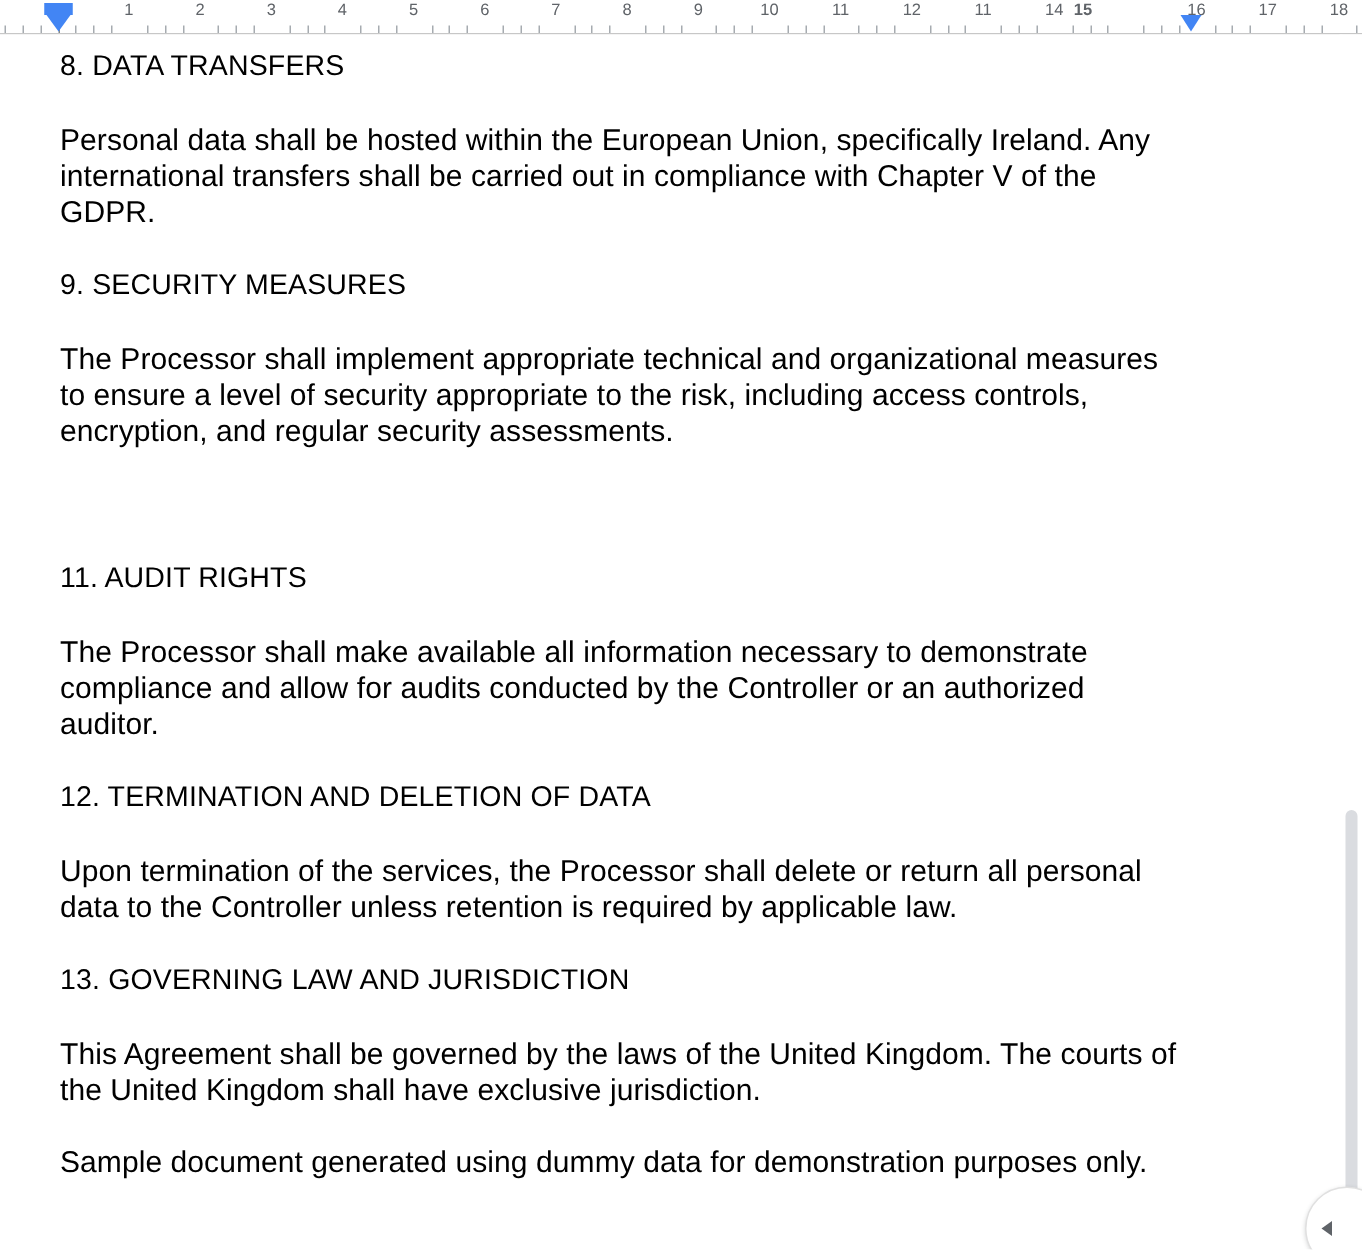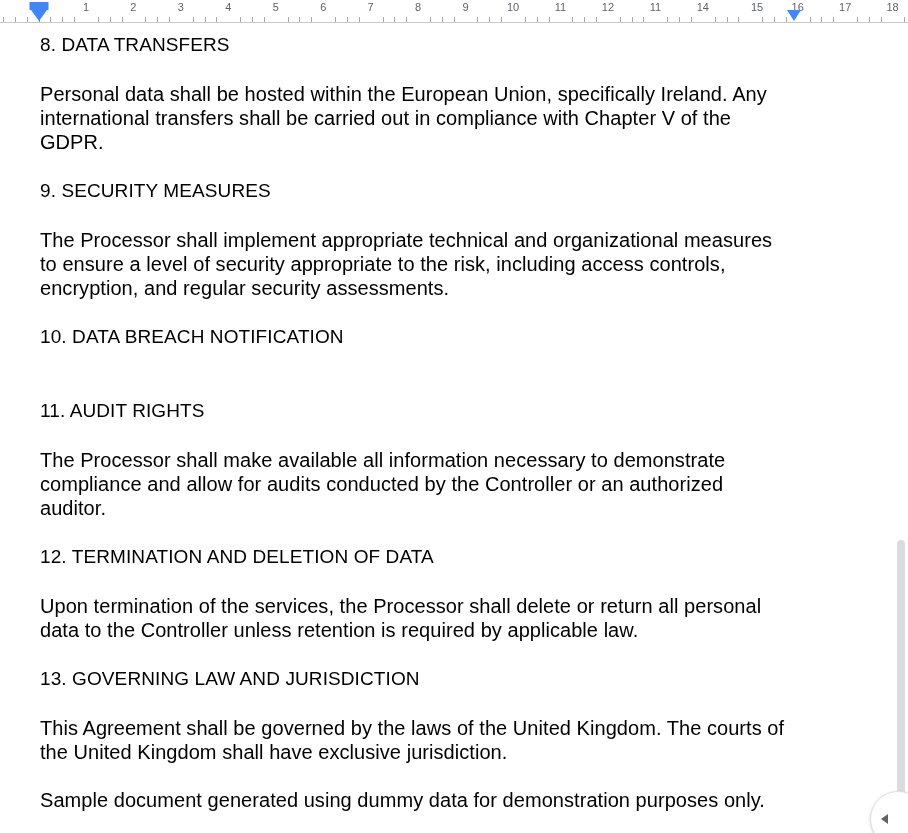--- a/index.html
+++ b/index.html
@@ -281,42 +281,41 @@
         <div class="ruler-num" style="left: 275.75px;">5</div>
         <div class="ruler-num" style="left: 323.2px;">6</div>
         <div class="ruler-num" style="left: 370.65px;">7</div>
         <div class="ruler-num" style="left: 418.1px;">8</div>
         <div class="ruler-num" style="left: 465.55px;">9</div>
         <div class="ruler-num" style="left: 513px;">10</div>
         <div class="ruler-num" style="left: 560.45px;">11</div>
         <div class="ruler-num" style="left: 607.9px;">12</div>
         <div class="ruler-num" style="left: 655.35px;">11</div>
         <div class="ruler-num" style="left: 702.8px; text-align: center;">14</div>
-        <div class="ruler-num" style="left: 757px;">15</div>
+        <div class="ruler-num" style="left: 722px; font-weight: bold;">15</div>
         <div class="ruler-num" style="left: 797.7px;">16</div>
         <div class="ruler-num" style="left: 845.15px;">17</div>
         <div class="ruler-num" style="left: 892.6px;">18</div>
       </div>
     <div class="first-line-bar" id="flBar" style="left: 38.5px;"></div>
     <div class="left-indent-tri" id="liTri" style="left: 38.5px;"></div>
     <div class="right-indent-tri" id="riTri" style="left: 794.38px;"></div>
   </div>
 
   <div class="doc-scroll">
     <div class="page">
       <div class="page-inner" id="doc-body">
           <h2 class="sec-heading blk">8. DATA TRANSFERS</h2>
           <div class="gap-after-heading"></div>
           <p class="sec-body blk">Personal data shall be hosted within the European Union, specifically Ireland. Any international transfers shall be carried out in compliance with Chapter V of the GDPR.</p>
           <div class="gap-after-body"></div>
           <h2 class="sec-heading blk">9. SECURITY MEASURES</h2>
           <div class="gap-after-heading"></div>
           <p class="sec-body blk">The Processor shall implement appropriate technical and organizational measures to ensure a level of security appropriate to the risk, including access controls, encryption, and regular security assessments.</p>
           <div class="gap-after-body"></div>
-          <h2 class="sec-heading blk">10. DATA BREACH NOTIFICATION</h2>
           <div class="gap-after-heading"></div>
           <div class="gap-after-body"></div>
           <h2 class="sec-heading blk">11. AUDIT RIGHTS</h2>
           <div class="gap-after-heading"></div>
           <p class="sec-body blk">The Processor shall make available all information necessary to demonstrate compliance and allow for audits conducted by the Controller or an authorized auditor.</p>
           <div class="gap-after-body"></div>
           <h2 class="sec-heading blk">12. TERMINATION AND DELETION OF DATA</h2>
           <div class="gap-after-heading"></div>
           <p class="sec-body blk">Upon termination of the services, the Processor shall delete or return all personal data to the Controller unless retention is required by applicable law.</p>
           <div class="gap-after-body"></div>

